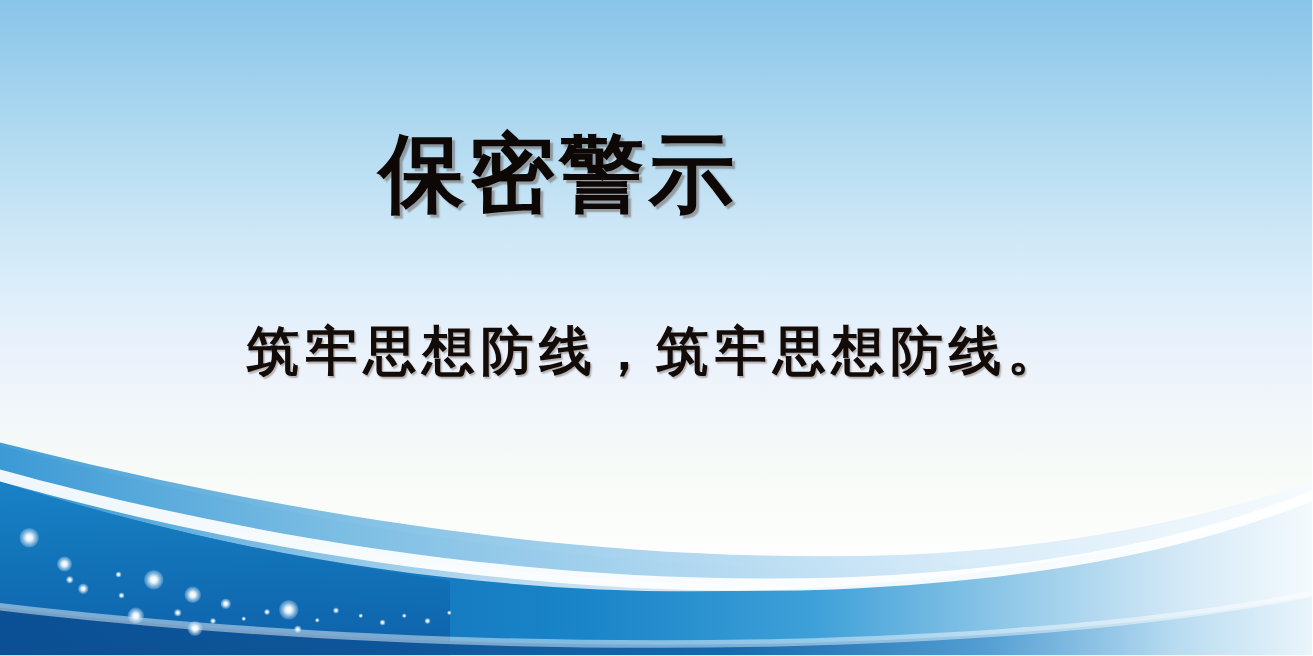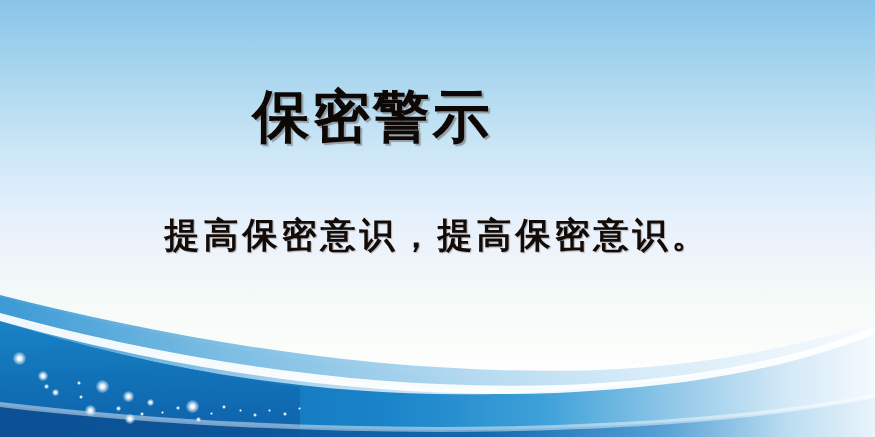--- a/index.html
+++ b/index.html
@@ -194,16 +194,16 @@
     <span class="dot" style="left:222px; top:405px; width:4px;  height:4px;"></span>
     <span class="dot" style="left:239px; top:409px; width:3px;  height:3px;"></span>
     <span class="dot" style="left:253px; top:413px; width:4px;  height:4px;"></span>
     <span class="dot" style="left:268px; top:409px; width:3px;  height:3px;"></span>
     <span class="dot" style="left:283px; top:412px; width:4px;  height:4px;"></span>
     <span class="dot" style="left:298px; top:407px; width:3px;  height:3px;"></span>
   </div>
 
   <div class="text-block">
     <div class="title">保密警示</div>
-    <div class="subtitle">提高保密意识，提高保密意识。</div>
+    <div class="subtitle">筑牢思想防线，筑牢思想防线。</div>
   </div>
 
 </div>
 
 </body></html>

